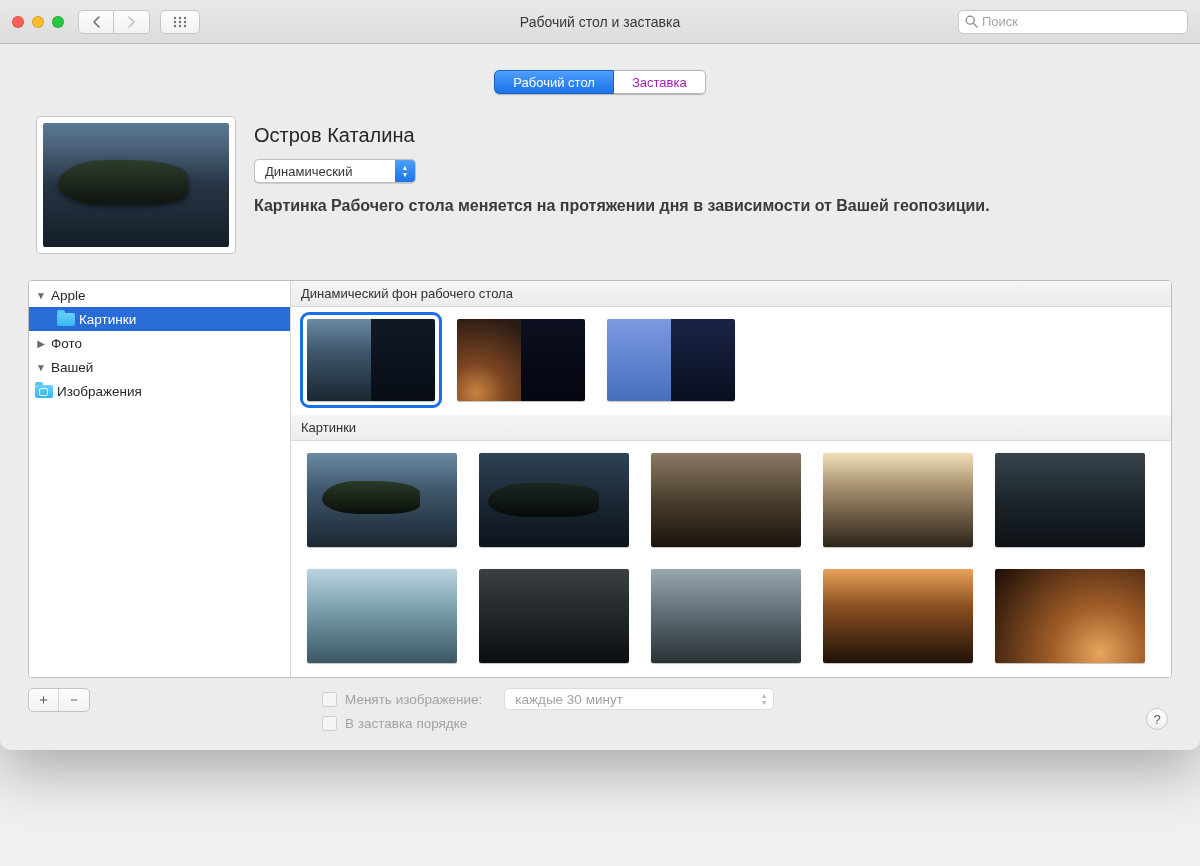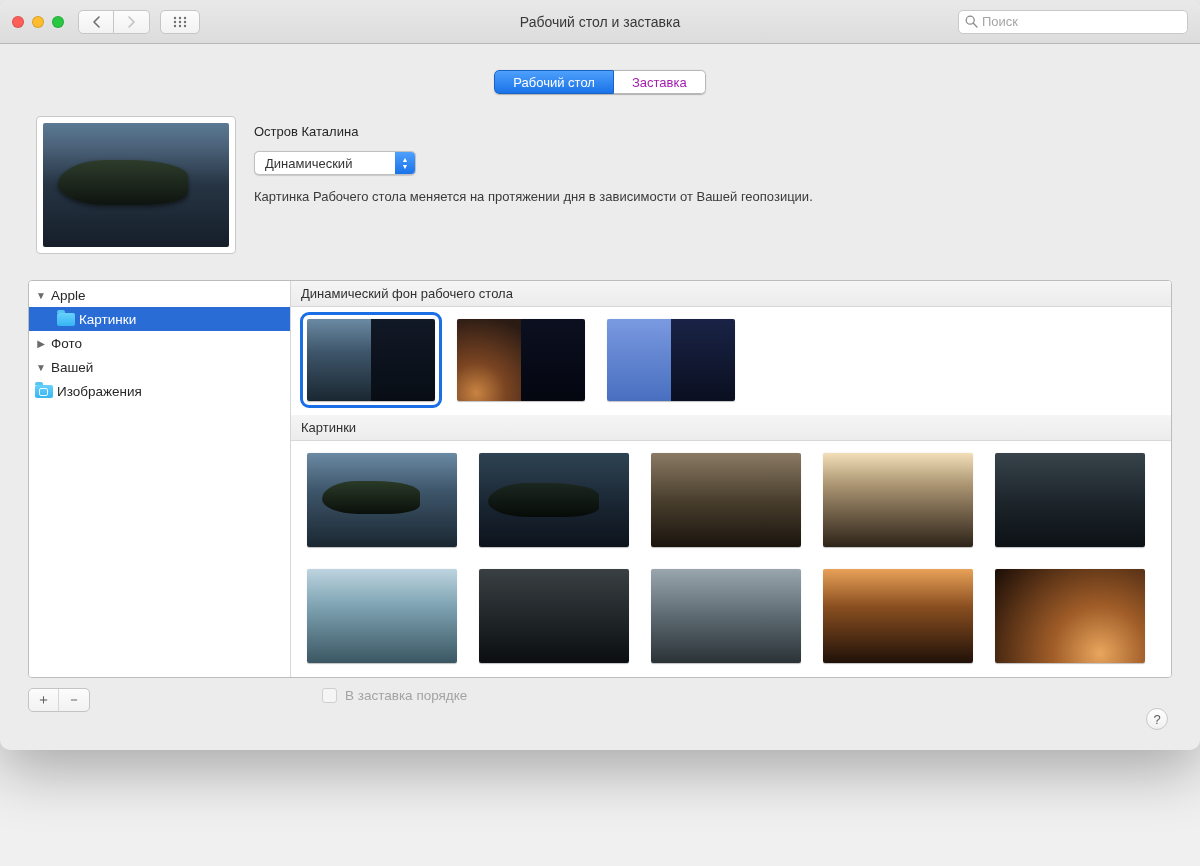--- a/index.html
+++ b/index.html
@@ -99,37 +99,37 @@
 .preview-box .preview-img {
   width: 100%; height:100%; border-radius:2px;
   background: linear-gradient(180deg,#5b7a94 0%, #4a6178 20%, #263443 50%, #151e29 100%);
   position:relative; overflow:hidden;
 }
 .island { position:absolute; left:8%; right:22%; top:30%; bottom:34%;
   background: linear-gradient(#2d3c2b,#0e1410); border-radius: 40% 50% 35% 40% / 60% 40% 30% 50%;
   box-shadow: 0 2px 4px rgba(0,0,0,0.5);
 }
 .header-text { flex:1; padding-top:8px; }
-.header-text h2 { font-size:13px; font-weight:400; color:#262626; margin-bottom:12px;}
+.header-text h2 { font-size:20px; font-weight:400; color:#262626; margin-bottom:12px;}
 .select-row { margin-bottom:14px;text-decoration:underline; }
 .mac-select {
   display:inline-flex; align-items:center;
   border:1px solid #c0c0c0; border-radius:5px;
   background:#fff; height:24px;
   box-shadow:0 0.5px 1px rgba(0,0,0,0.15);
   overflow:hidden;
 }
 .mac-select .sel-text { padding:0 10px; font-size:13px; min-width:140px; color:#333;}
 .mac-select .sel-arrows {
   width:20px; height:100%;
   background: linear-gradient(#4ea0fc,#1a73e8);
   display:flex; flex-direction:column; align-items:center; justify-content:center;
   gap:0px; color:#fff; font-size:7px; line-height:7px;
 }
-.desc { font-size:13px; color:#3a3a3a; }
+.desc { font-size:16px; color:#3a3a3a;font-weight:bold; }
 
 .browser {
   flex:1; display:flex; border:1px solid #bcbcbc; border-radius:4px;
   background:#fff; overflow:hidden; min-height:0;
 }
 .sidebar {
   width:262px; background:#fff; border-right:1px solid #d6d6d6;
   overflow-y:auto; padding:2px 0;
 }
 .sb-row {
@@ -362,20 +362,31 @@
     </div>
 
     <div class="footer">
       <div class="plusminus">
         <div>＋</div>
         <div>－</div>
       </div>
       <div class="checks">
         <div class="check-row">
           <div class="chk"></div>
+          <span>Менять изображение:</span>
+          <div class="int-select">
+            <span>каждые 30 минут</span>
+            <span class="sa">
+                <span>▲</span>
+                <span>▼</span>
+              </span>
+          </div>
+        </div>
+        <div class="check-row">
+          <div class="chk"></div>
           <span>В заставка порядке</span>
         </div>
       </div>
       <div class="help">?</div>
     </div>
 
   </div>
 </div>
 
 </body></html>

